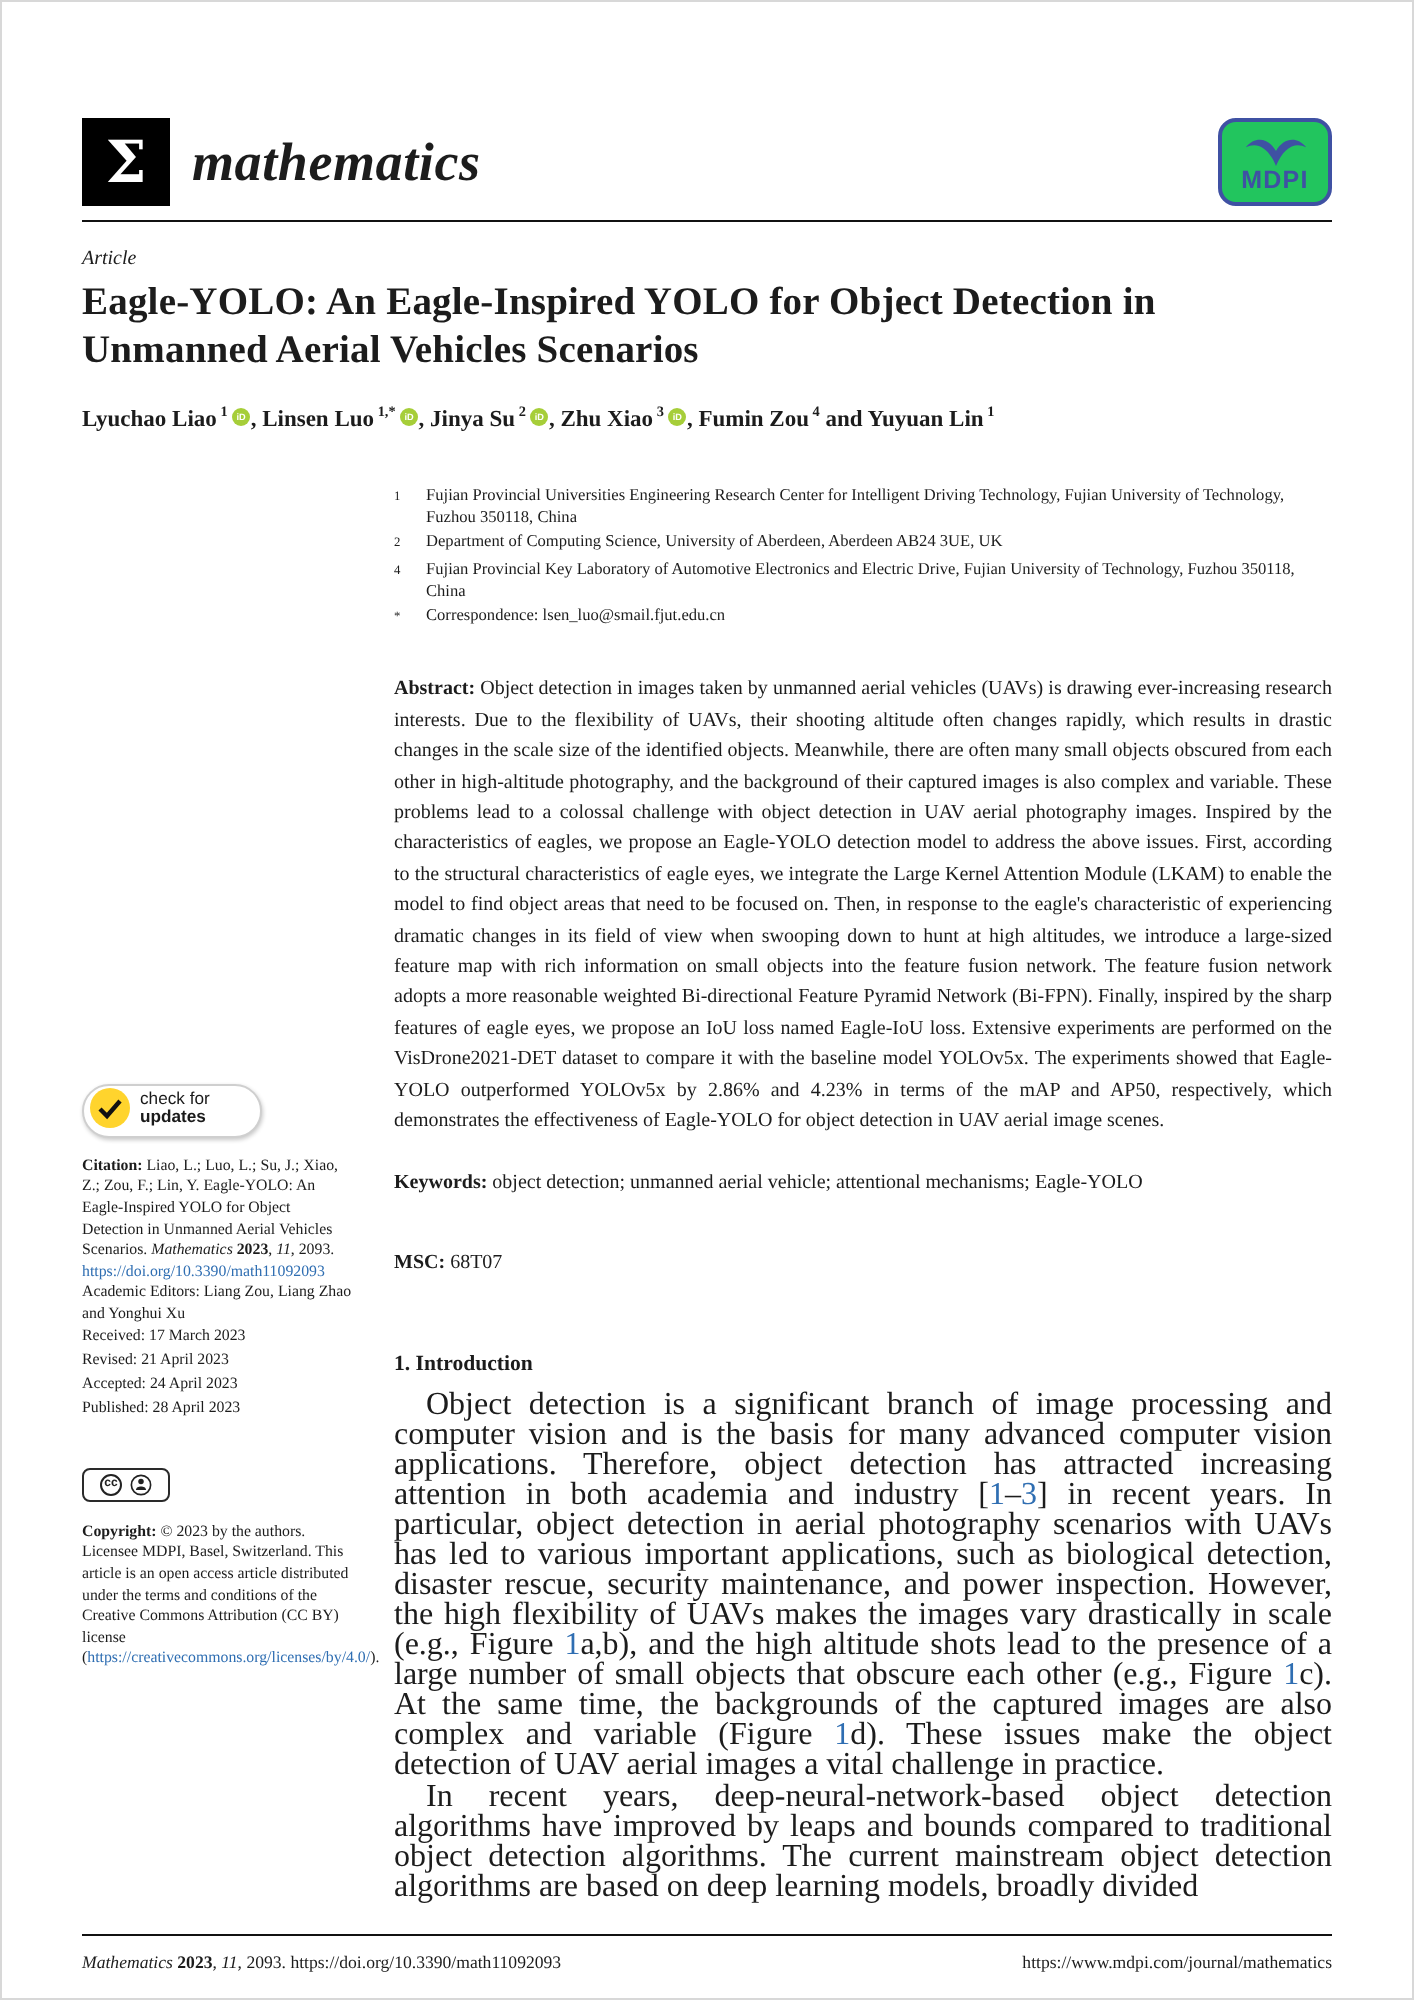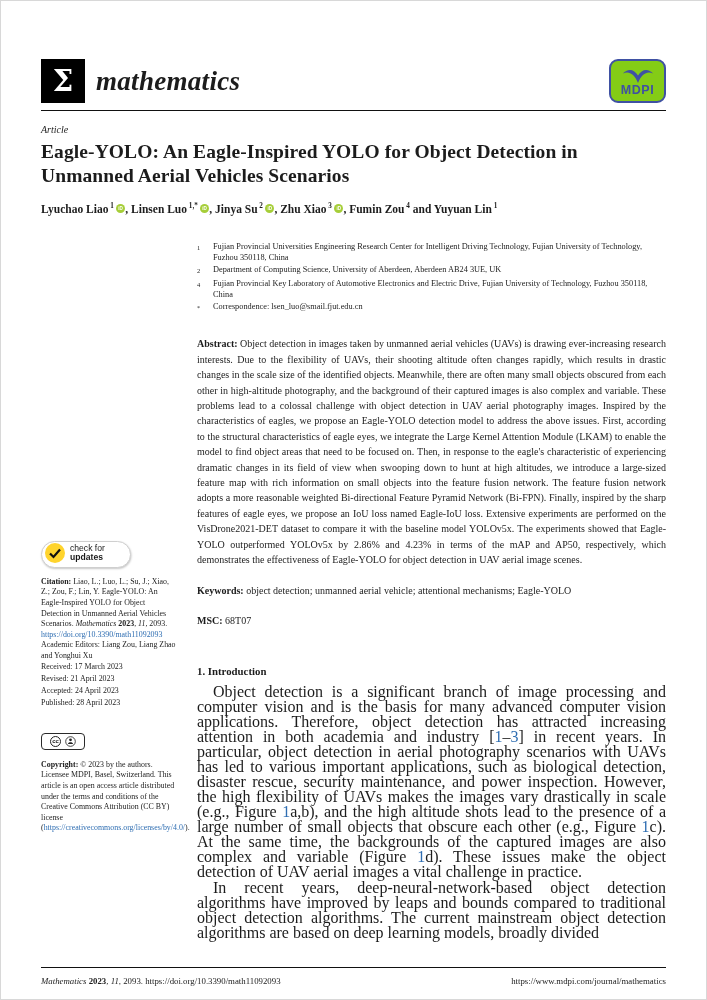--- a/index.html
+++ b/index.html
@@ -16,21 +16,21 @@
     font-family:"Liberation Serif",serif;color:var(--ink);overflow:hidden;
     border:1px solid #d8d8d8;
   }
   
   .masthead{display:flex;justify-content:space-between;align-items:center;margin:57px 40px 0 40px;height:46px;}
   .logo-left{display:flex;align-items:center;}
   .sigma-box{width:44px;height:44px;background:#000;color:#fff;display:flex;align-items:center;justify-content:center;
     font-family:"DejaVu Serif",serif;font-size:29px;font-weight:bold;}
   .journal-name{font-size:27px;font-weight:bold;font-style:italic;margin-left:11px;letter-spacing:.3px;}
   .mdpi-logo{width:57px;height:44px;border:2.5px solid var(--mdpi);border-radius:9px;display:flex;flex-direction:column;
-    align-items:center;justify-content:center;background:#84cc16;cursor:pointer;}
+    align-items:center;justify-content:center;background:#22c55e;cursor:pointer;}
   .mdpi-text{color:var(--mdpi);font-weight:bold;font-size:12.5px;font-family:"Liberation Sans",sans-serif;letter-spacing:.6px;line-height:12px;}
   .head-rule{border:none;border-top:1.4px solid #111;margin:6px 40px 0 40px;}
   
   .article-head{margin:13px 40px 0 40px;}
   .article-type{font-size:10px;font-style:italic;}
   .title{font-size:19.5px;line-height:24px;font-weight:bold;margin-top:5px;letter-spacing:.1px;}
   .authors{margin-top:11px;font-size:11.5px;font-weight:bold;line-height:15px;}
   .au-sup{font-size:7.2px;font-weight:bold;}
   .orcid{display:inline-flex;align-items:center;justify-content:center;width:9.5px;height:9.5px;border-radius:50%;
     background:var(--orcid);color:#fff;font-size:4.6px;font-family:"Liberation Sans",sans-serif;font-weight:bold;
@@ -52,21 +52,21 @@
   .cc-circ{display:inline-flex;align-items:center;justify-content:center;width:11px;height:11px;border:1.2px solid #222;
     border-radius:50%;font-size:6px;font-weight:bold;font-family:"Liberation Sans",sans-serif;color:#222;}
   .copyright-block{margin-top:10px;}
   
   .affiliations{font-size:8.3px;line-height:11px;}
   .aff-row{display:flex;margin-bottom:1.5px;}
   .aff-marker{width:16px;flex:none;font-size:6.4px;padding-top:1px;}
   .aff-text{flex:1;}
   .abstract{margin-top:23px;font-size:10px;line-height:15.4px;text-align:justify;}
   .keywords{margin-top:17px;font-size:10px;line-height:14px;text-align:justify;}
-  .msc{margin-top:17px;font-size:10px;}
+  .msc{margin-top:27px;font-size:10px;}
   .section-heading{margin-top:39px;font-size:10.8px;font-weight:bold;}
   .body-para{font-size:16px;line-height:15px;text-align:justify;text-indent:16px;margin-top:1px;}
   .body-para:first-child{margin-top:7px;}
   .intro-wrap{margin-top:6px;}
   
   .seg-bold{font-weight:bold;}
   .seg-italic{font-style:italic;}
   .seg-link{color:var(--link);cursor:pointer;}
   .seg-darklink{color:inherit;cursor:pointer;}
   

